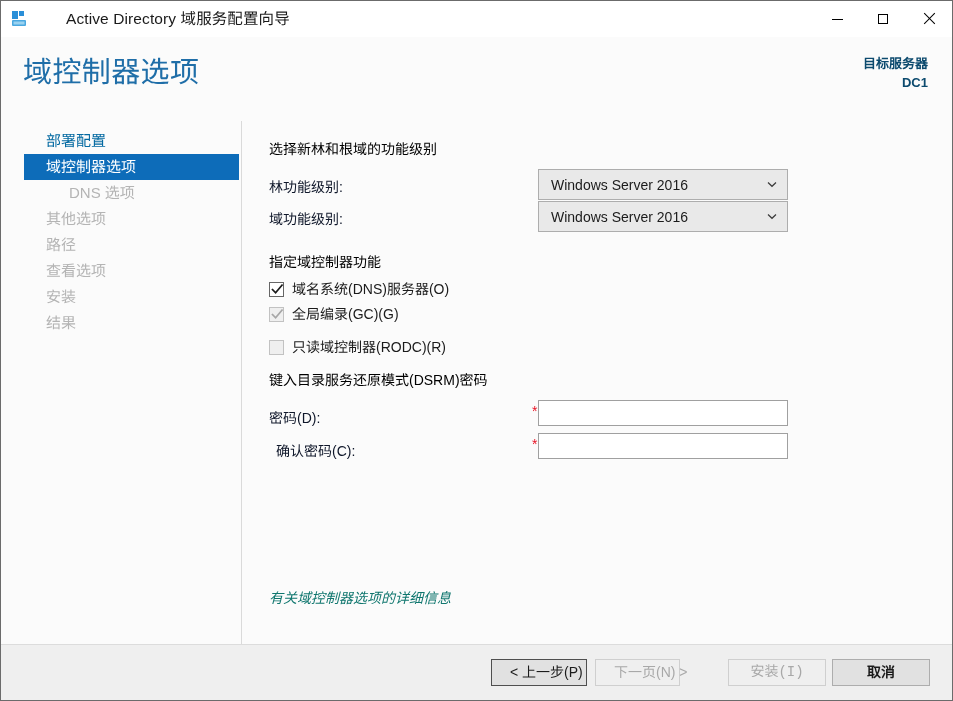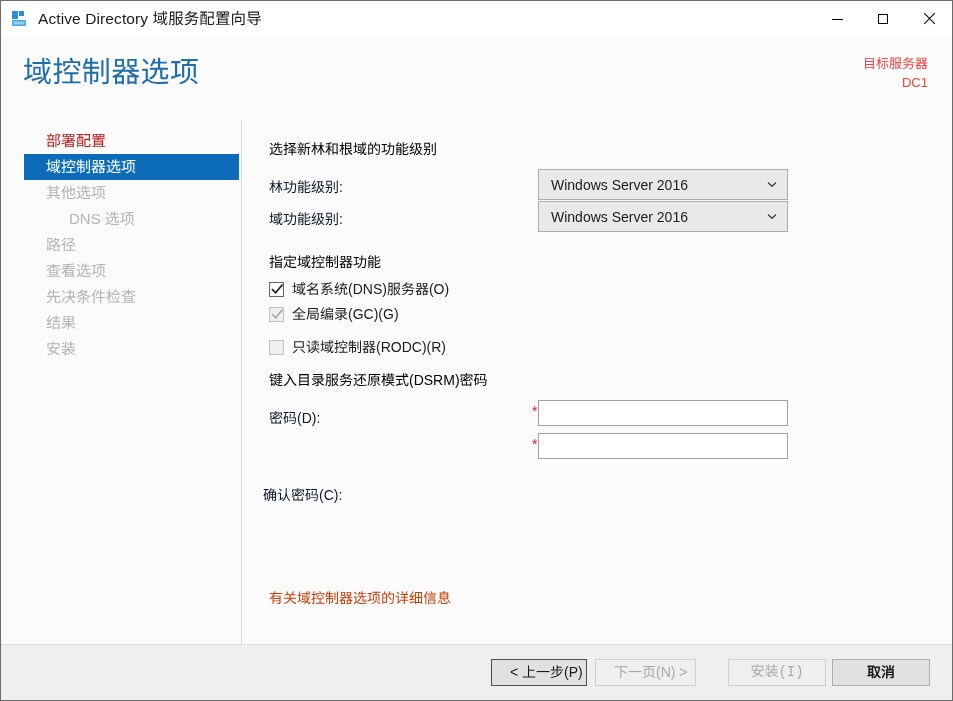--- a/index.html
+++ b/index.html
@@ -30,20 +30,21 @@
 
   
   .titlebar {
     height: 36px;
     min-height: 36px;
     background: #ffffff;
     display: flex;
     align-items: center;
     position: relative;
     z-index: 5;
+    gap: 28px;
   }
   .titlebar-icon {
     width: 20px;
     height: 20px;
     margin-left: 9px;
     margin-right: 8px;
     position: relative;
     flex: 0 0 auto;
   }
   .titlebar-text {
@@ -120,22 +121,22 @@
     line-height: 1.2;
     letter-spacing: 0.4px;
     white-space: nowrap;
   }
   .target-server {
     position: absolute;
     right: 24px;
     top: 17px;
     text-align: right;
     font-size: 13px;
-    font-weight: normal;
-    color: #ef4444;
+    font-weight: bold;
+    color: #0c4a6e;
     line-height: 19px;
     white-space: nowrap;
   }
 
   
   .body-area {
     flex: 1 1 auto;
     display: flex;
     position: relative;
     background: #fbfbfb;
@@ -149,21 +150,21 @@
     padding-top: 7px;
     box-sizing: border-box;
     background: #fbfbfb;
   }
   .nav-item {
     height: 26px;
     line-height: 26px;
     margin: 0 2px 0 23px;
     padding-left: 22px;
     font-size: 15px;
-    color: #b91c1c;
+    color: #0369a1;
     white-space: nowrap;
     cursor: default;
     box-sizing: border-box;
   }
   .nav-item.disabled { color: #b4b4b4; }
   .nav-item.sub { padding-left: 45px; }
   .nav-item.active {
     background: #0d6cb9;
     color: #ffffff;
   }
@@ -274,24 +275,25 @@
     padding: 0 4px;
     line-height: 24px;
     overflow: hidden;
     white-space: nowrap;
     cursor: text;
   }
 
   .help-link {
     position: absolute;
     font-size: 14px;
-    color: #c2410c;
+    color: #0f766e;
     text-decoration: none;
     cursor: pointer;
     white-space: nowrap;
+    font-style: italic;
   }
 
   
   .footer {
     height: 55px;
     min-height: 55px;
     background: #efefef;
     border-top: 1px solid #dcdcdc;
     position: relative;
   }
@@ -356,27 +358,26 @@
       <div>目标服务器</div>
       <div>DC1</div>
     </div>
   </div>
 
   <div class="body-area">
 
     <div class="sidebar">
       <div class="nav-item">部署配置</div>
       <div class="nav-item active">域控制器选项</div>
+      <div class="nav-item sub disabled">DNS 选项</div>
       <div class="nav-item disabled">其他选项</div>
-      <div class="nav-item sub disabled">DNS 选项</div>
       <div class="nav-item disabled">路径</div>
       <div class="nav-item disabled">查看选项</div>
-      <div class="nav-item disabled">先决条件检查</div>
+      <div class="nav-item disabled">安装</div>
       <div class="nav-item disabled">结果</div>
-      <div class="nav-item disabled">安装</div>
     </div>
 
     <div class="content">
 
       <div class="section-title" style="left:27px; top:17px;">选择新林和根域的功能级别</div>
 
       <div class="field-label" style="left:27px; top:55px;">林功能级别:</div>
       <div class="combo" style="left:296px; top:48px;">
         <span class="combo-value">Windows Server 2016</span>
         <span class="chev">
@@ -420,29 +421,29 @@
         <span class="cb-box dis"></span>
         <span class="cb-label">只读域控制器(RODC)(R)</span>
       </div>
 
       <div class="section-title" style="left:27px; top:248px;">键入目录服务还原模式(DSRM)密码</div>
 
       <div class="field-label" style="left:27px; top:286px;">密码(D):</div>
       <span class="req-star" style="left:290px; top:283px;">*</span>
       <div class="txtbox" style="left:296px; top:279px;"></div>
 
-      <div class="field-label" style="left:21px; top:319px;margin-top:44px;">确认密码(C):</div>
+      <div class="field-label" style="left:34px; top:319px;">确认密码(C):</div>
       <span class="req-star" style="left:290px; top:316px;">*</span>
       <div class="txtbox" style="left:296px; top:312px;"></div>
 
       <a class="help-link" style="left:27px; top:466px;" href="#">有关域控制器选项的详细信息</a>
 
     </div>
   </div>
 
   <div class="footer">
     <button class="btn focused" style="left:490px; width:96px;">&lt; 上一步(P)</button>
-    <button class="btn disabled" style="left:594px; width:101px;">下一页(N) &gt;</button>
+    <button class="btn disabled" style="left:594px; width:85px;">下一页(N) &gt;</button>
     <button class="btn disabled" style="left:727px; width:98px;font-family:Liberation Mono, monospace;">安装(I)</button>
     <button class="btn" style="left:831px; width:98px;font-weight:bold;">取消</button>
   </div>
 
 </div>
 
 </body></html>

